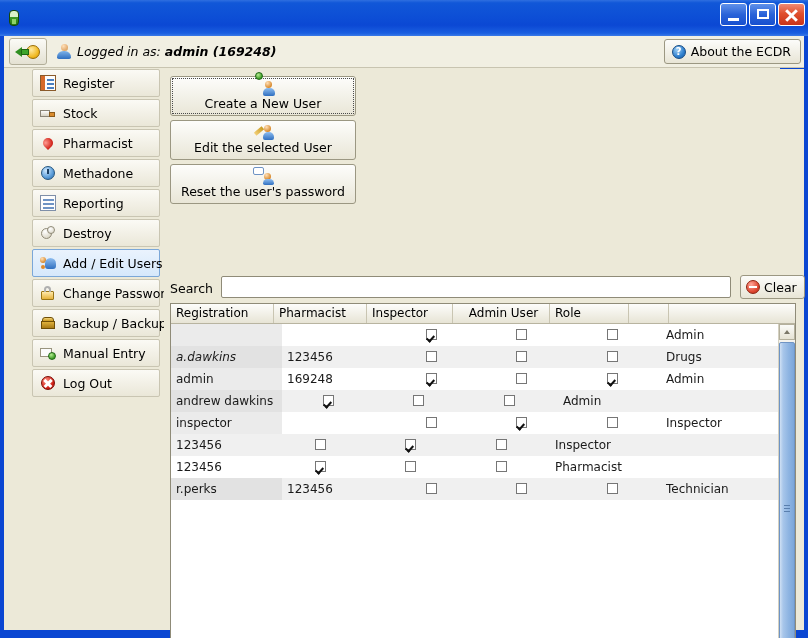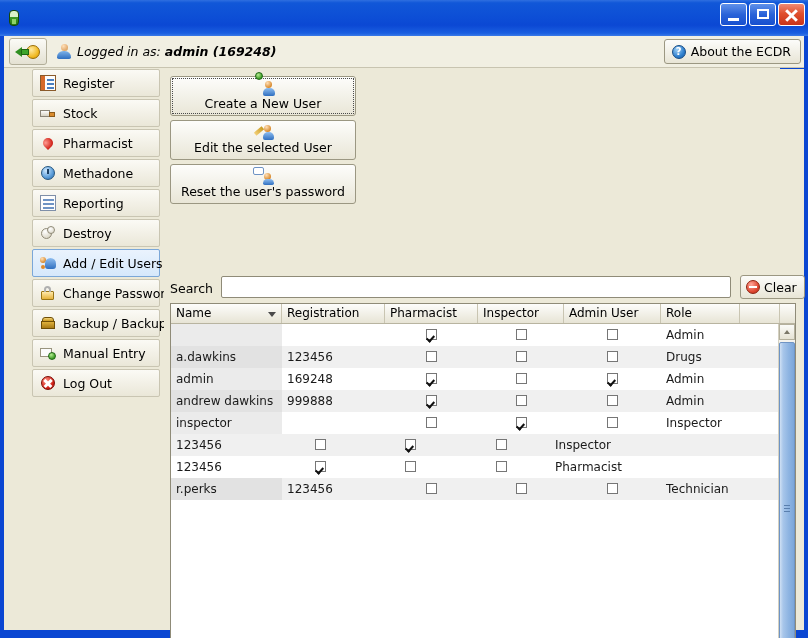--- a/index.html
+++ b/index.html
@@ -669,59 +669,57 @@
 
       <div class="search-label">Search</div>
       <input class="search-input" type="text" placeholder="" style="">
       <div class="clear-btn">
         <span class="ic-deny"></span>
         <span>Clear</span>
       </div>
 
       <div class="table-wrap">
         <div class="thead" id="thead">
-            <div class="th" style="width: 111px; flex: 0 0 111px;"><span>Name</span><span class="chev"></span></div>
             <div class="th" style="width: 103px; flex: 0 0 103px;"><span>Registration</span></div>
             <div class="th" style="width: 93px; flex: 0 0 93px;"><span>Pharmacist</span></div>
             <div class="th" style="width: 86px; flex: 0 0 86px;"><span>Inspector</span></div>
-            <div class="th" style="width: 97px; flex: 0 0 97px;"><span>Admin User</span></div>
+            <div class="th" style="width: 97px; flex: 0 0 97px; text-align: center;"><span>Admin User</span></div>
             <div class="th" style="width: 79px; flex: 0 0 79px;"><span>Role</span></div>
             <div class="th" style="width: 40px; flex: 0 0 40px;"><span></span></div>
           </div>
         <div class="tbody" id="tbody">
             <div class="trow odd">
               <div class="td namecell" style="width: 111px; flex: 0 0 111px;"></div>
               <div class="td" style="width: 103px; flex: 0 0 103px;"></div>
               <div class="td center" style="width: 93px; flex: 0 0 93px;"><span class="cbox on"></span></div>
               <div class="td center" style="width: 86px; flex: 0 0 86px;"><span class="cbox"></span></div>
               <div class="td center" style="width: 97px; flex: 0 0 97px;"><span class="cbox"></span></div>
               <div class="td" style="width: 79px; flex: 0 0 79px;">Admin</div>
               <div class="td" style="flex: 1 1 auto;"></div>
             </div>
             <div class="trow even">
-              <div class="td namecell" style="width: 111px; flex: 0 0 111px;">a.dawkins</div>
+              <div class="td namecell" style="width: 111px; flex: 0 0 111px; font-style: italic;">a.dawkins</div>
               <div class="td" style="width: 103px; flex: 0 0 103px;">123456</div>
               <div class="td center" style="width: 93px; flex: 0 0 93px;"><span class="cbox"></span></div>
               <div class="td center" style="width: 86px; flex: 0 0 86px;"><span class="cbox"></span></div>
               <div class="td center" style="width: 97px; flex: 0 0 97px;"><span class="cbox"></span></div>
               <div class="td" style="width: 79px; flex: 0 0 79px;">Drugs</div>
               <div class="td" style="flex: 1 1 auto;"></div>
             </div>
             <div class="trow odd">
               <div class="td namecell" style="width: 111px; flex: 0 0 111px;">admin</div>
               <div class="td" style="width: 103px; flex: 0 0 103px;">169248</div>
               <div class="td center" style="width: 93px; flex: 0 0 93px;"><span class="cbox on"></span></div>
               <div class="td center" style="width: 86px; flex: 0 0 86px;"><span class="cbox"></span></div>
               <div class="td center" style="width: 97px; flex: 0 0 97px;"><span class="cbox on"></span></div>
               <div class="td" style="width: 79px; flex: 0 0 79px;">Admin</div>
               <div class="td" style="flex: 1 1 auto;"></div>
             </div>
             <div class="trow even">
               <div class="td namecell" style="width: 111px; flex: 0 0 111px;">andrew dawkins</div>
-              <div class="td" style="width: 103px; flex: 0 0 103px;">999888</div>
               <div class="td center" style="width: 93px; flex: 0 0 93px;"><span class="cbox on"></span></div>
               <div class="td center" style="width: 86px; flex: 0 0 86px;"><span class="cbox"></span></div>
               <div class="td center" style="width: 97px; flex: 0 0 97px;"><span class="cbox"></span></div>
               <div class="td" style="width: 79px; flex: 0 0 79px;">Admin</div>
               <div class="td" style="flex: 1 1 auto;"></div>
             </div>
             <div class="trow odd">
               <div class="td namecell" style="width: 111px; flex: 0 0 111px;">inspector</div>
               <div class="td" style="width: 103px; flex: 0 0 103px;"></div>
               <div class="td center" style="width: 93px; flex: 0 0 93px;"><span class="cbox"></span></div>

